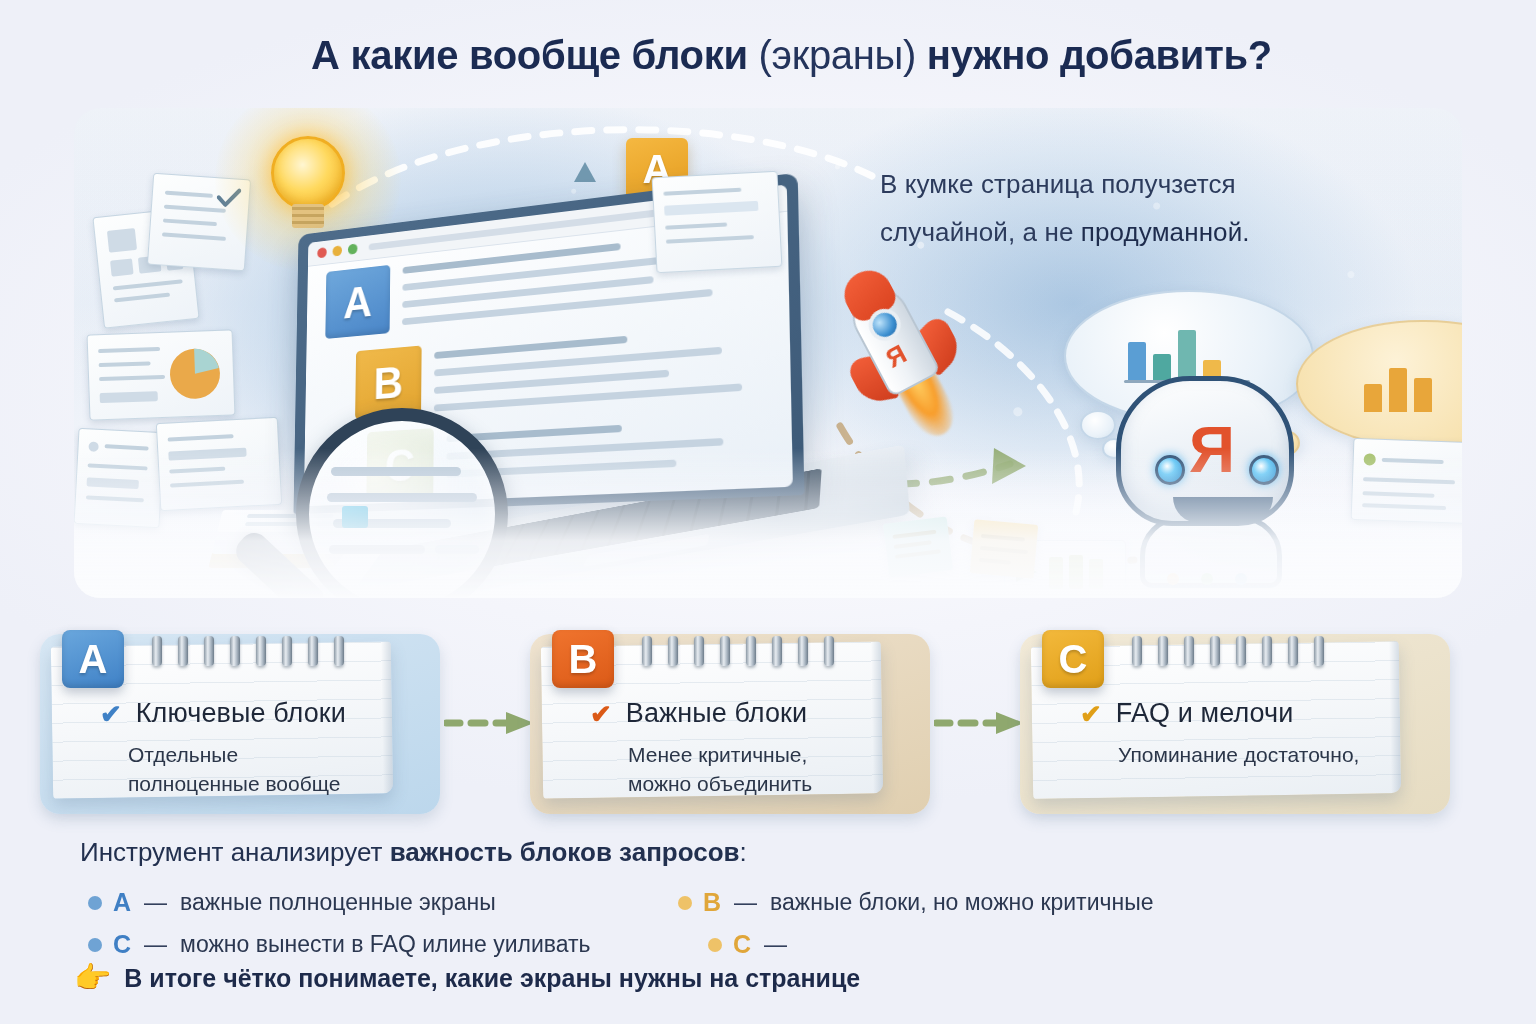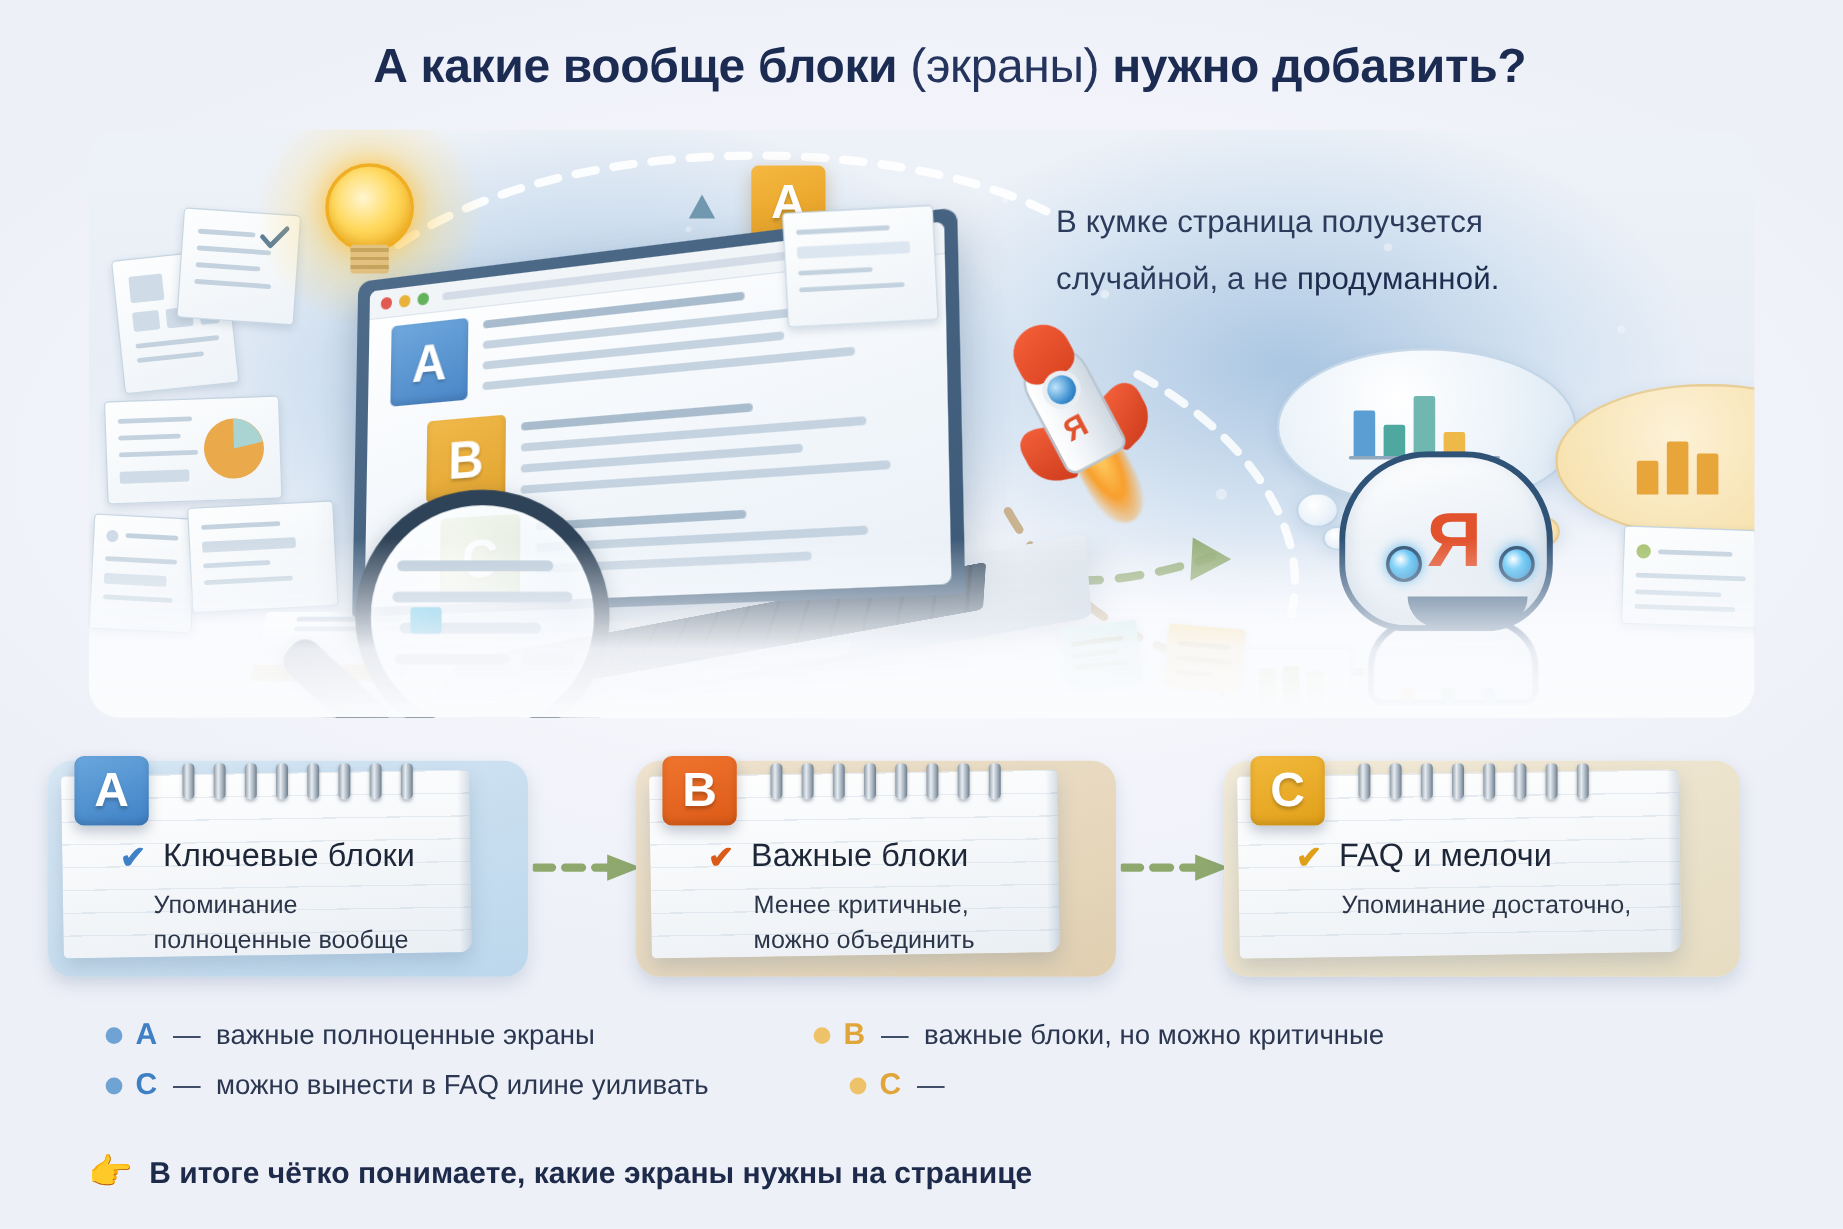--- a/index.html
+++ b/index.html
@@ -642,21 +642,21 @@
         <span class="ring"></span>
         <span class="ring"></span>
         <span class="ring"></span>
       </div>
       <div class="badge a">A</div>
       <div class="card-head">
         <span class="check">✔</span>
         <span class="card-title">Ключевые блоки</span>
       </div>
       <div class="card-sub">
-        <div>Упоминание</div>
+        <div>Отдельные</div>
         <div>полноценные вообще</div>
       </div>
     </div>
 
     <svg class="flow-arrow" style="left:404px;">
       <path d="M2,13 L62,13" stroke="#8fa86e" stroke-width="7" stroke-linecap="round" stroke-dasharray="14 11"></path>
       <path d="M62,2 L90,13 L62,24 Z" fill="#8fa86e"></path>
     </svg>
 
     <div class="card b" style="left:490px;">
@@ -710,20 +710,21 @@
         <span class="check">✔</span>
         <span class="card-title">FAQ и мелочи</span>
       </div>
       <div class="card-sub">
         <div>Упоминание достаточно,</div>
       </div>
     </div>
   </div>
 
   <div class="legend">
+    <div class="legend-head"><span>Инструмент анализирует </span><b>важность блоков запросов</b><span>:</span></div>
 
     <div class="legend-rows">
 
       <div class="lrow" style="left:8px;top:6px;">
         <span class="bullet" style="background:#6fa3d4;"></span>
         <span class="letter" style="color:#3f7fc4;">A</span>
         <span class="ldash">—</span>
         <span class="ltext">важные полноценные экраны</span>
       </div>
 

